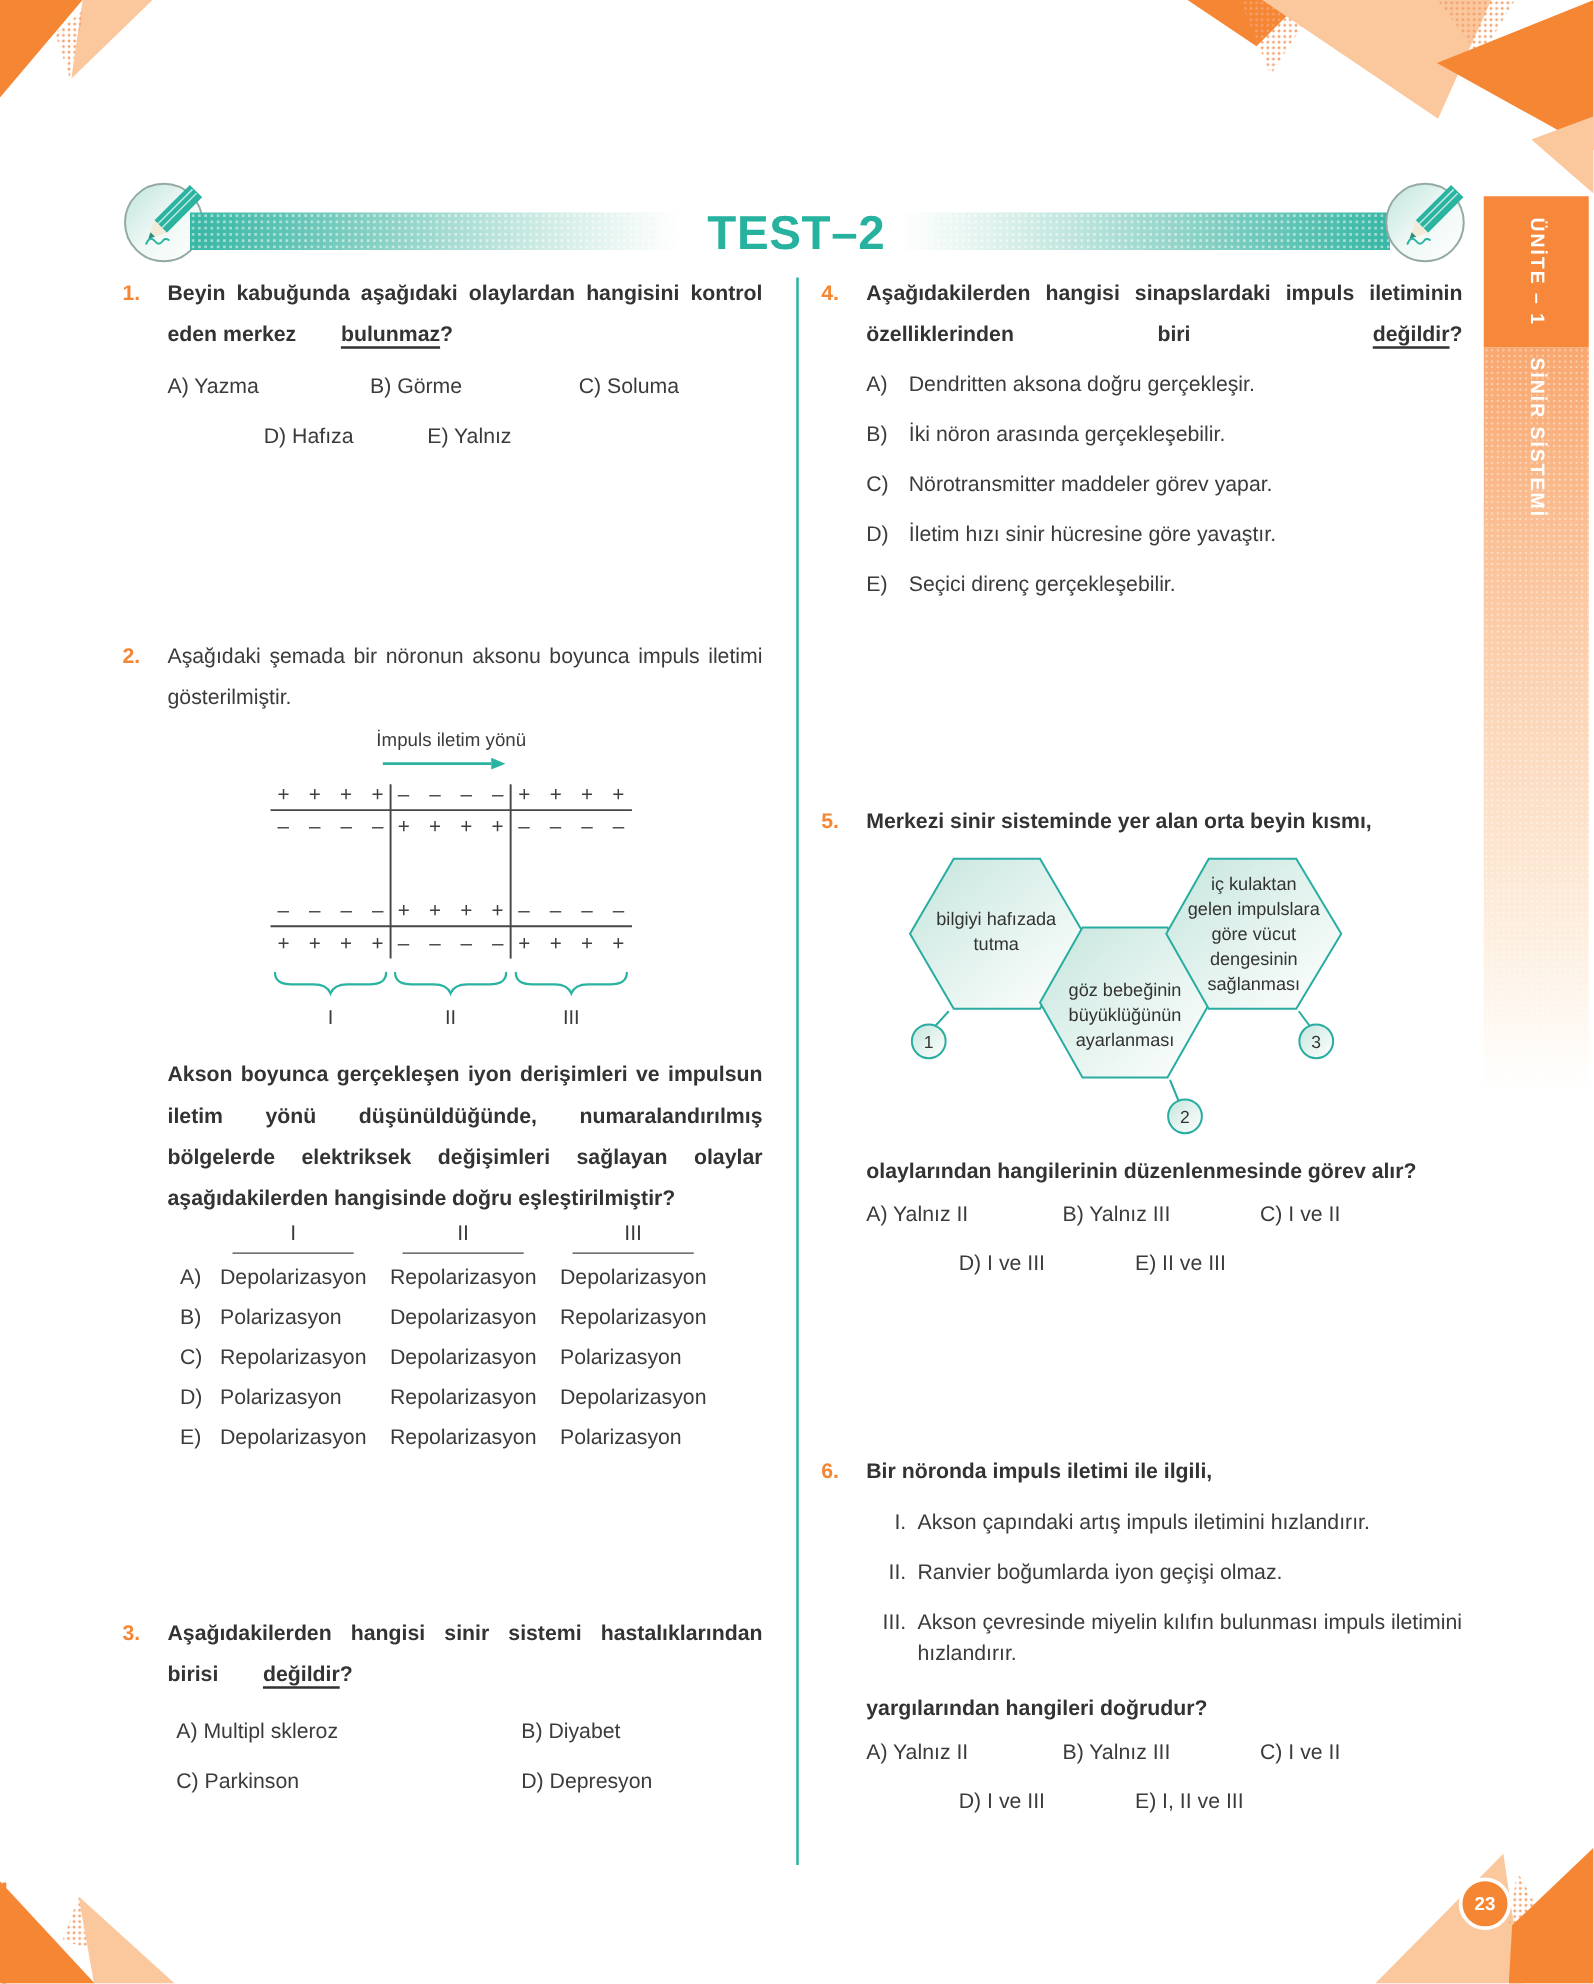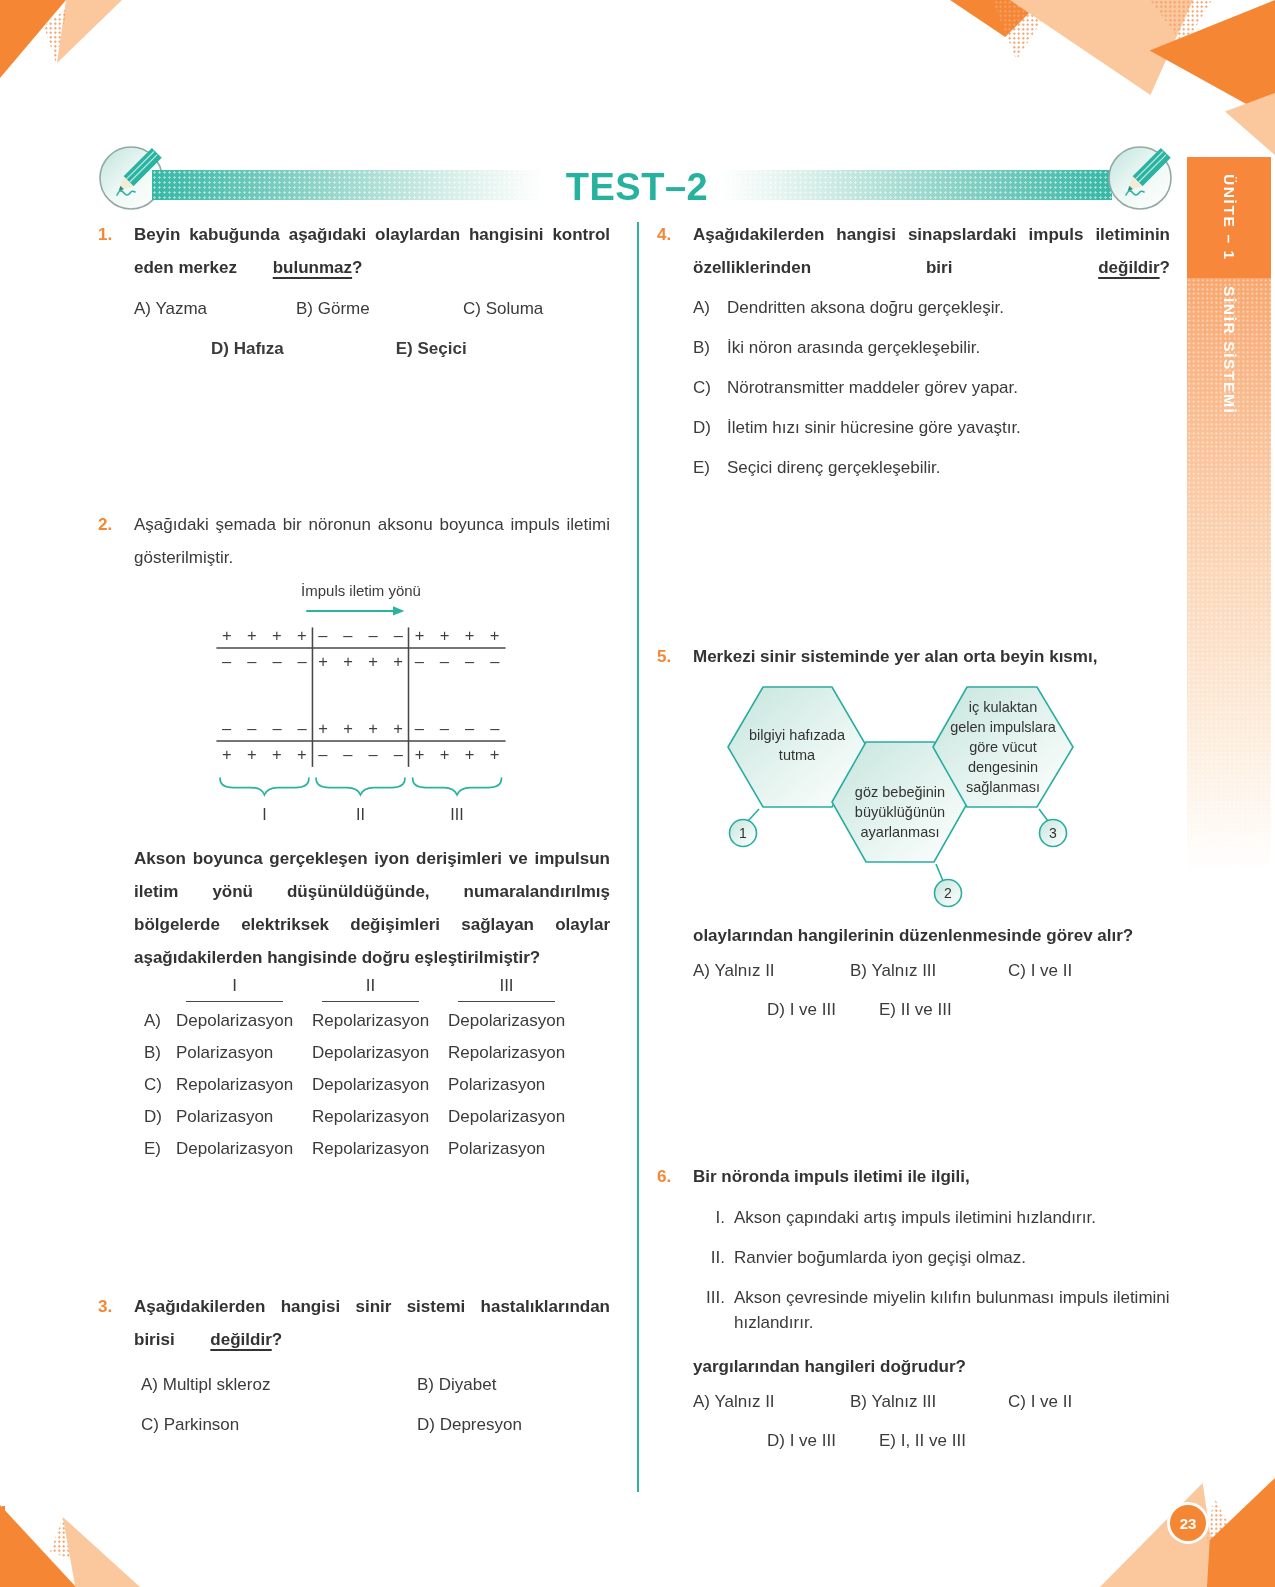--- a/index.html
+++ b/index.html
@@ -49,30 +49,30 @@
   
   .q{position:absolute;display:flex;}
   .qno{width:36px;flex:0 0 36px;color:#f58634;font-weight:bold;font-size:17px;line-height:33px;}
   .qbody{flex:1;min-width:0;}
   .stem{font-weight:bold;font-size:17px;line-height:33px;text-align:justify;color:#333;}
   .plain{font-weight:normal;color:#3b3b3b;}
   .u{text-decoration:underline;text-underline-offset:4px;text-decoration-thickness:1.5px;padding-left:31px;}
   .opt{font-size:17px;color:#3b3b3b;line-height:22px;}
 
   .q1r1{display:grid;grid-template-columns:162px 167px auto;margin-top:14px;}
-  .q1r2{display:flex;padding-left:77px;gap:112px;margin-top:18px;font-weight:bold;}
+  .q1r2{display:flex;padding-left:77px;gap:59px;margin-top:18px;}
 
   .q3r{display:grid;grid-template-columns:276px auto;padding-left:7px;margin-top:18px;}
   .q3r3{padding-left:178px;margin-top:18px;}
 
   .q4opt{display:flex;margin-bottom:18px;}
   .q4letter{width:34px;flex:0 0 34px;}
 
   .row3{display:grid;grid-template-columns:157px 158px auto;margin-top:8px;}
-  .row2{display:flex;padding-left:74px;gap:43px;margin-top:17px;}
+  .row2{display:flex;padding-left:74px;gap:72px;margin-top:17px;}
 
   .item{display:flex;font-size:17px;line-height:25px;margin-bottom:15px;}
   .rn{width:32px;flex:0 0 32px;text-align:right;margin-right:9px;}
 
   
   .ttable{margin-top:2px;padding-left:10px;}
   .trow{display:grid;grid-template-columns:32px 136px 136px 130px;margin-bottom:12px;font-size:17px;}
   .thead{margin-bottom:9px;}
   .thu{display:block;width:97px;margin-left:10px;border-bottom:1.6px solid #474747;
     text-align:center;padding-bottom:5px;font-size:17px;}
@@ -166,21 +166,21 @@
   <div class="qno">1.</div>
   <div class="qbody">
     <div class="stem"><span>Beyin kabuğunda aşağıdaki olaylardan hangisini kontrol eden merkez </span><span class="u">bulunmaz</span><span>?</span></div>
     <div class="q1r1">
       <span class="opt">A) Yazma</span>
       <span class="opt">B) Görme</span>
       <span class="opt">C) Soluma</span>
     </div>
     <div class="q1r2">
       <span class="opt">D) Hafıza</span>
-      <span class="opt">E) Seçici</span>
+      <span class="opt">E) Yalnız</span>
     </div>
   </div>
 </div>
 
 <div class="q" style="left:98px;top:508px;width:512px;">
   <div class="qno">2.</div>
   <div class="qbody">
     <div class="stem plain">Aşağıdaki şemada bir nöronun aksonu boyunca impuls iletimi gösterilmiştir.</div>
 
     <div class="axon-wrap">

